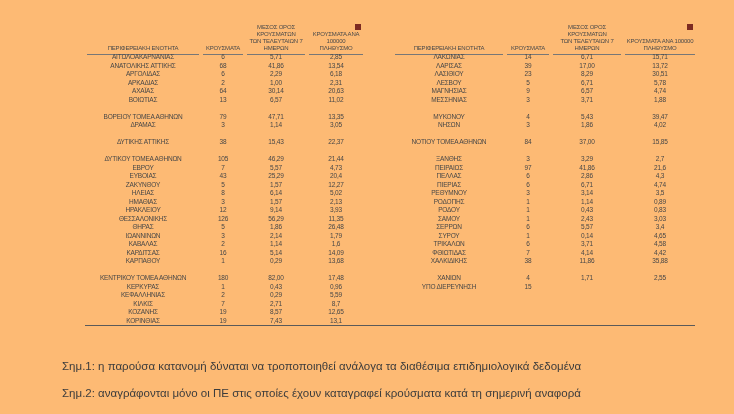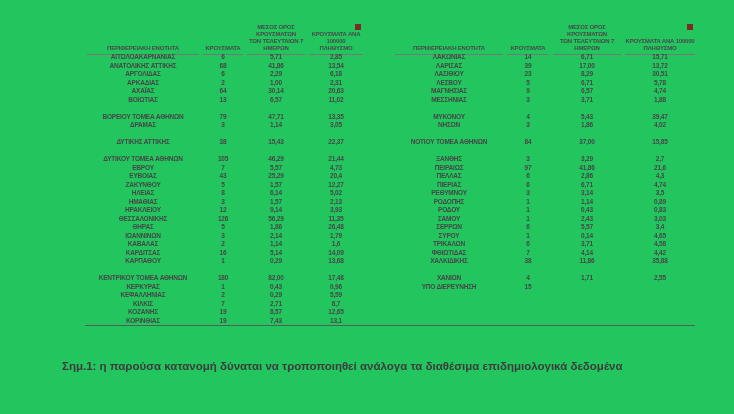--- a/index.html
+++ b/index.html
@@ -1,20 +1,20 @@
 <!DOCTYPE html>
 <html><head>
 <meta charset="utf-8">
 <style>
   html,body{margin:0;padding:0;}
   body{
     width:734px;height:414px;background:#ffffff;overflow:hidden;position:relative;
     font-family:"Liberation Sans",sans-serif;color:#3d3d3d;
   }
-  .page{position:absolute;inset:0;background:#22c55e;font-weight:bold;}
+  .page{position:absolute;inset:0;background:#fdba74;}
   .tables{position:absolute;top:24px;left:85px;display:flex;gap:28px;}
   .dtable{position:relative;}
   .dtable.t0{--cols:116px 44px 62px 58px;width:280px;}
   .dtable.t1{--cols:112px 46px 72px 74px;width:304px;}
   .marker{position:absolute;top:0;right:4px;width:6px;height:6px;}
   .header-row{display:grid;grid-template-columns:var(--cols);align-items:end;height:26px;margin-bottom:3px;}
   .hcell{
     font-size:6px;line-height:7px;text-align:center;color:#4a4a4a;
     border-bottom:1px solid #777;padding-bottom:2px;margin:0 2px;
     display:flex;flex-direction:column;justify-content:flex-end;
@@ -435,15 +435,16 @@
           <span class="tcell c3"></span>
         </div>
       </div>
 
   </div>
 
   <div class="bottom-rule"></div>
 
   <div class="notes">
     <div class="note">Σημ.1: η παρούσα κατανομή δύναται να τροποποιηθεί ανάλογα τα διαθέσιμα επιδημιολογικά δεδομένα</div>
+    <div class="note">Σημ.2: αναγράφονται μόνο οι ΠΕ στις οποίες έχουν καταγραφεί κρούσματα κατά τη σημερινή αναφορά</div>
   </div>
 
 </div>
 
 </body></html>

